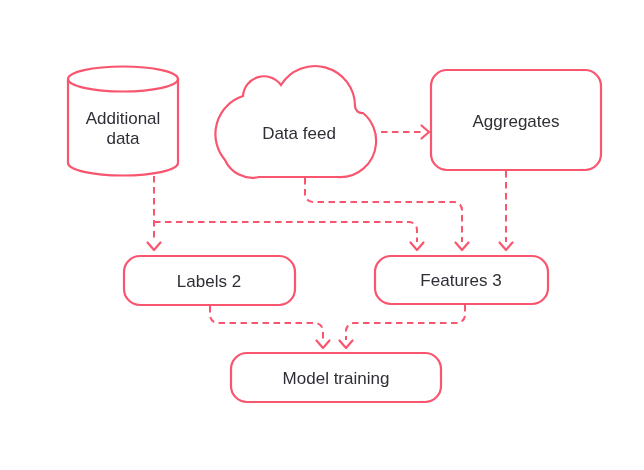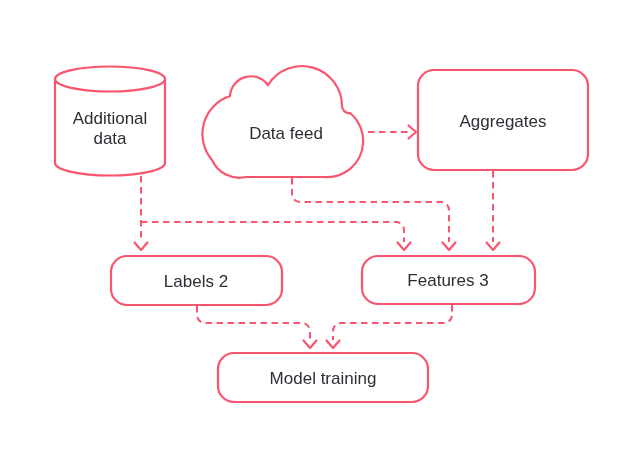--- a/index.html
+++ b/index.html
@@ -11,20 +11,21 @@
   html, body { background: var(--background); }
   body {
     width: 644px; height: 470px;
     font-family: "Liberation Sans", sans-serif;
     overflow: hidden;
   }
   .stage {
     position: relative;
     width: 564px; height: 470px;
     background: var(--background);
+    margin-left: 13px;
   }
   .node-shape {
     fill: #FFFFFF;
     stroke: var(--accent);
     stroke-width: 2.2;
   }
   .edge {
     fill: none;
     stroke: var(--accent);
     stroke-width: 2;

